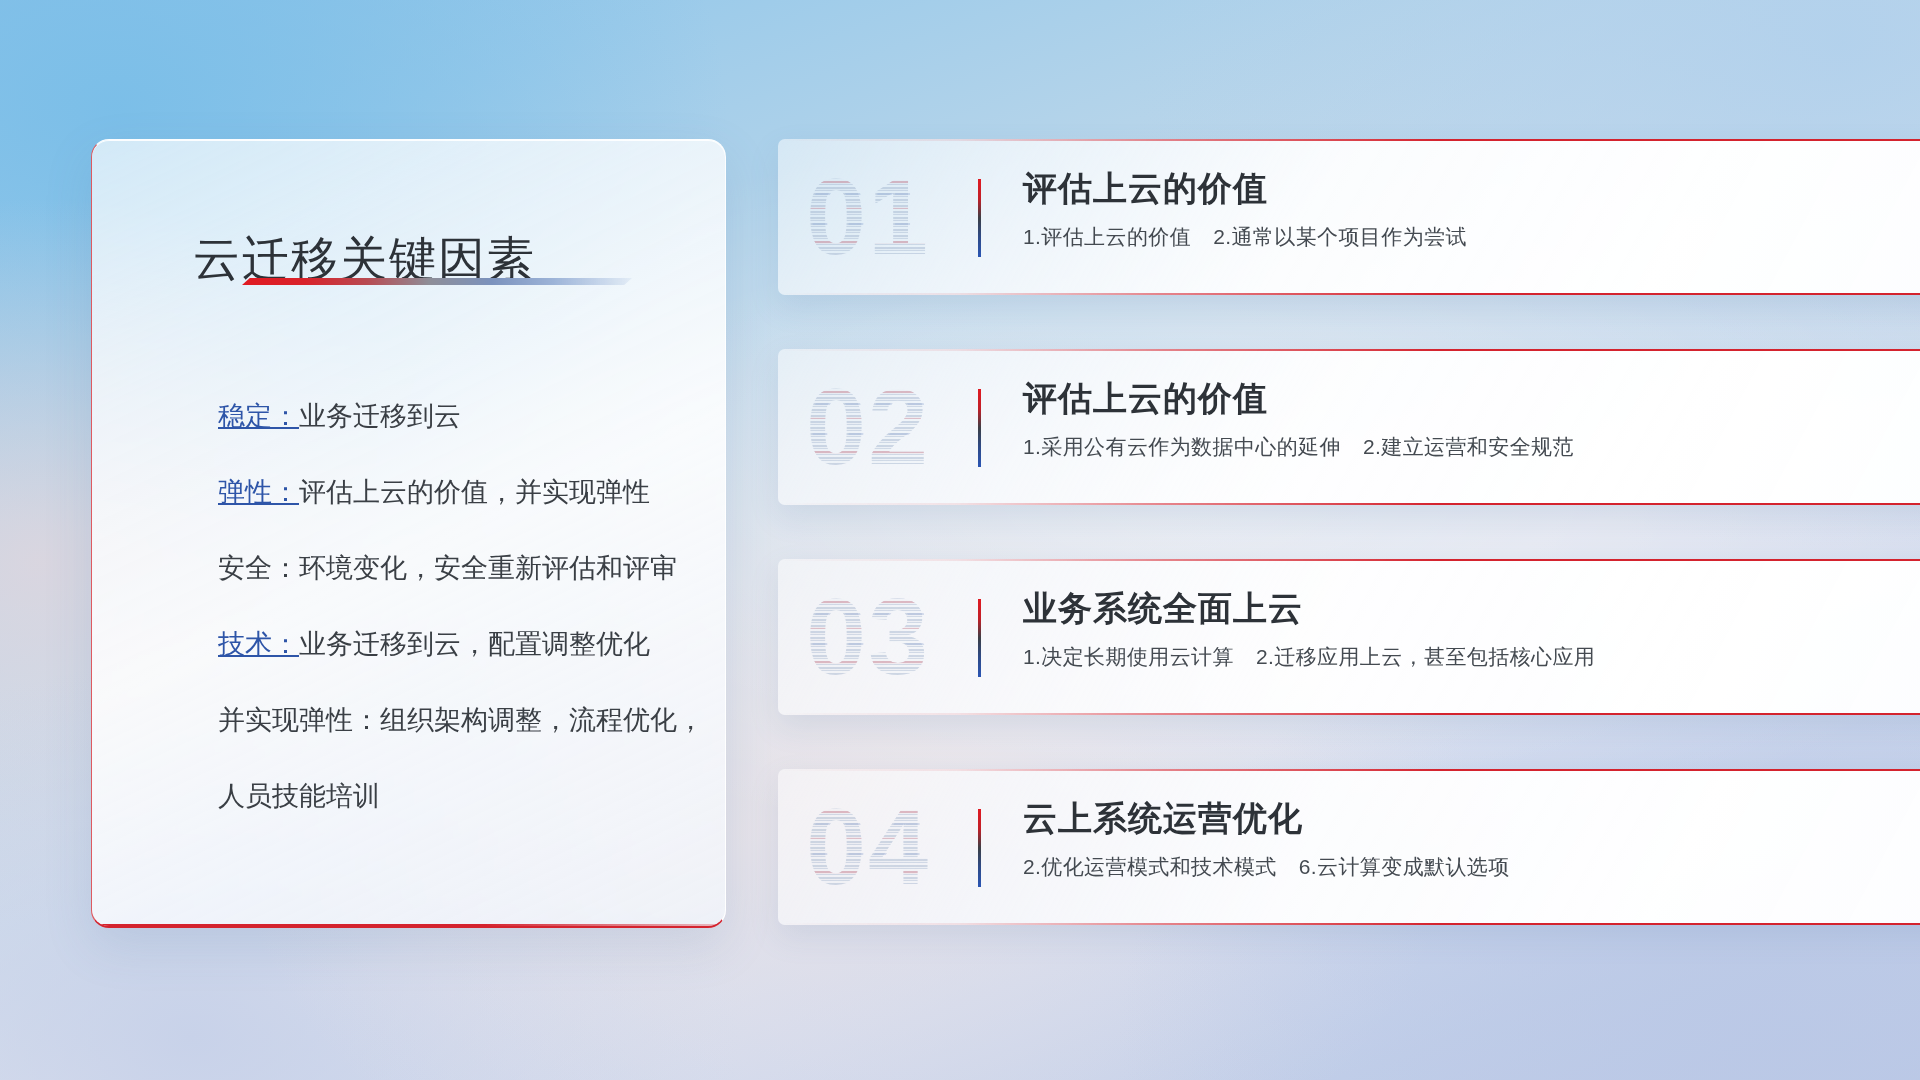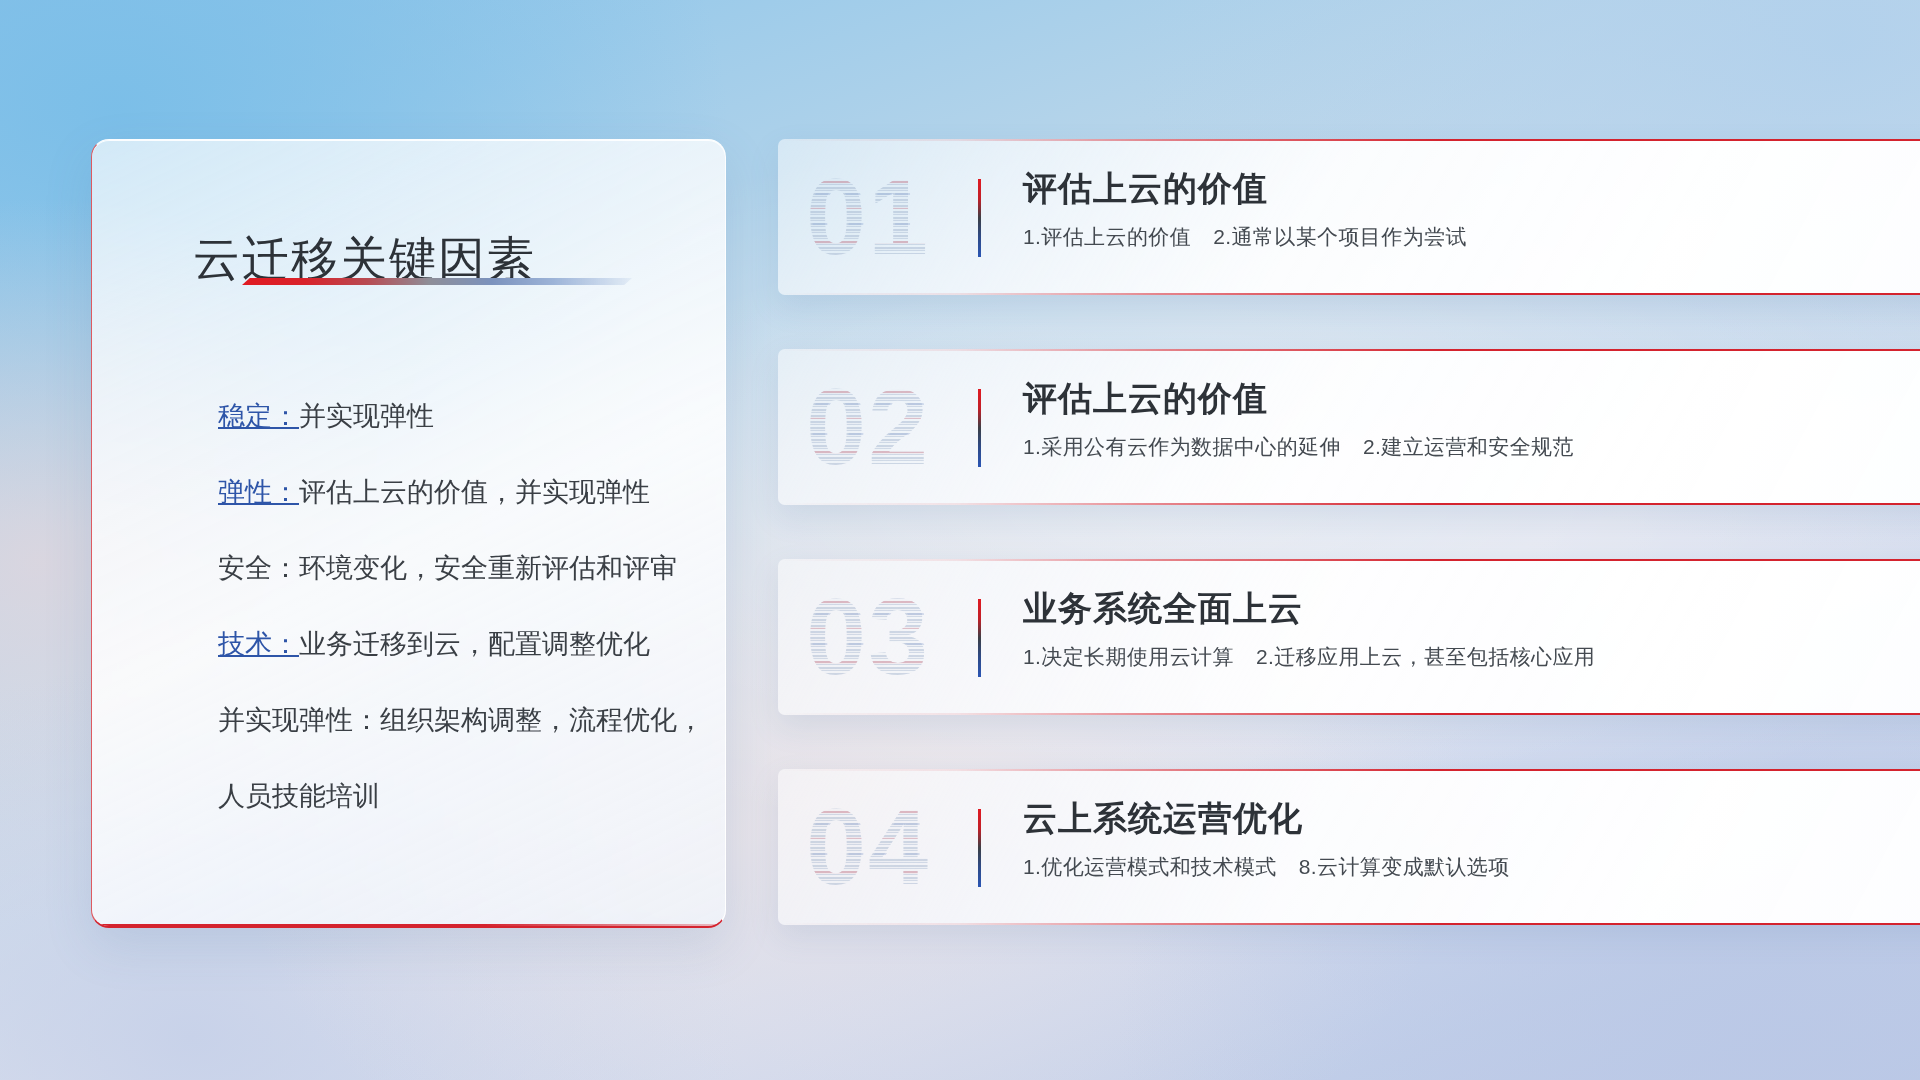--- a/index.html
+++ b/index.html
@@ -279,21 +279,21 @@
 
   <section id="left-panel">
 
     <h1 class="panel-title">云迁移关键因素</h1>
 
     <div class="title-rule"></div>
 
     <div class="factor-list">
 
       <div class="factor-row">
-        <span class="k-blue">稳定：</span><span class="v">并实现弹性</span>
+        <span class="k-blue">稳定：</span><span class="v">业务迁移到云</span>
       </div>
 
       <div class="factor-row">
         <span class="k-blue">弹性：</span><span class="v">评估上云的价值，并实现弹性</span>
       </div>
 
       <div class="factor-row">
         <span class="k-dark">安全：</span><span class="v">环境变化，安全重新评估和评审</span>
       </div>
 
@@ -384,18 +384,18 @@
       <span>04</span>
       <span class="glitch-red">04</span>
       <span class="glitch-blue">04</span>
     </div>
 
     <div class="step-divider"></div>
 
     <div class="step-text">
       <div class="step-title">云上系统运营优化</div>
       <div class="step-desc">
-        <span>1.优化运营模式和技术模式</span><span class="gap"></span><span>8.云计算变成默认选项</span>
+        <span>2.优化运营模式和技术模式</span><span class="gap"></span><span>6.云计算变成默认选项</span>
       </div>
     </div>
   </article>
 
 </div>
 
 </body></html>

